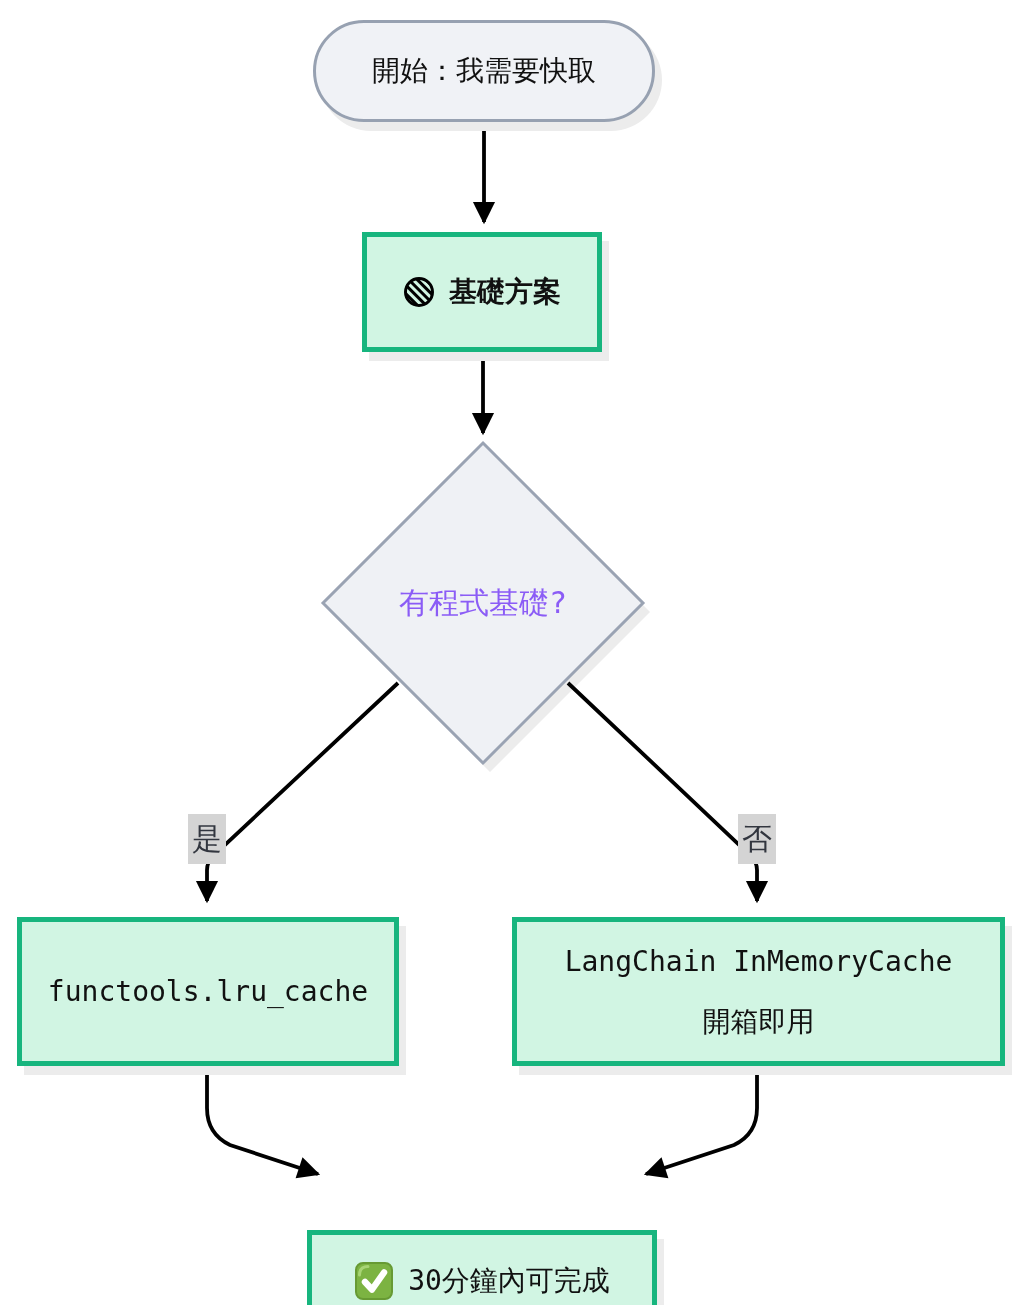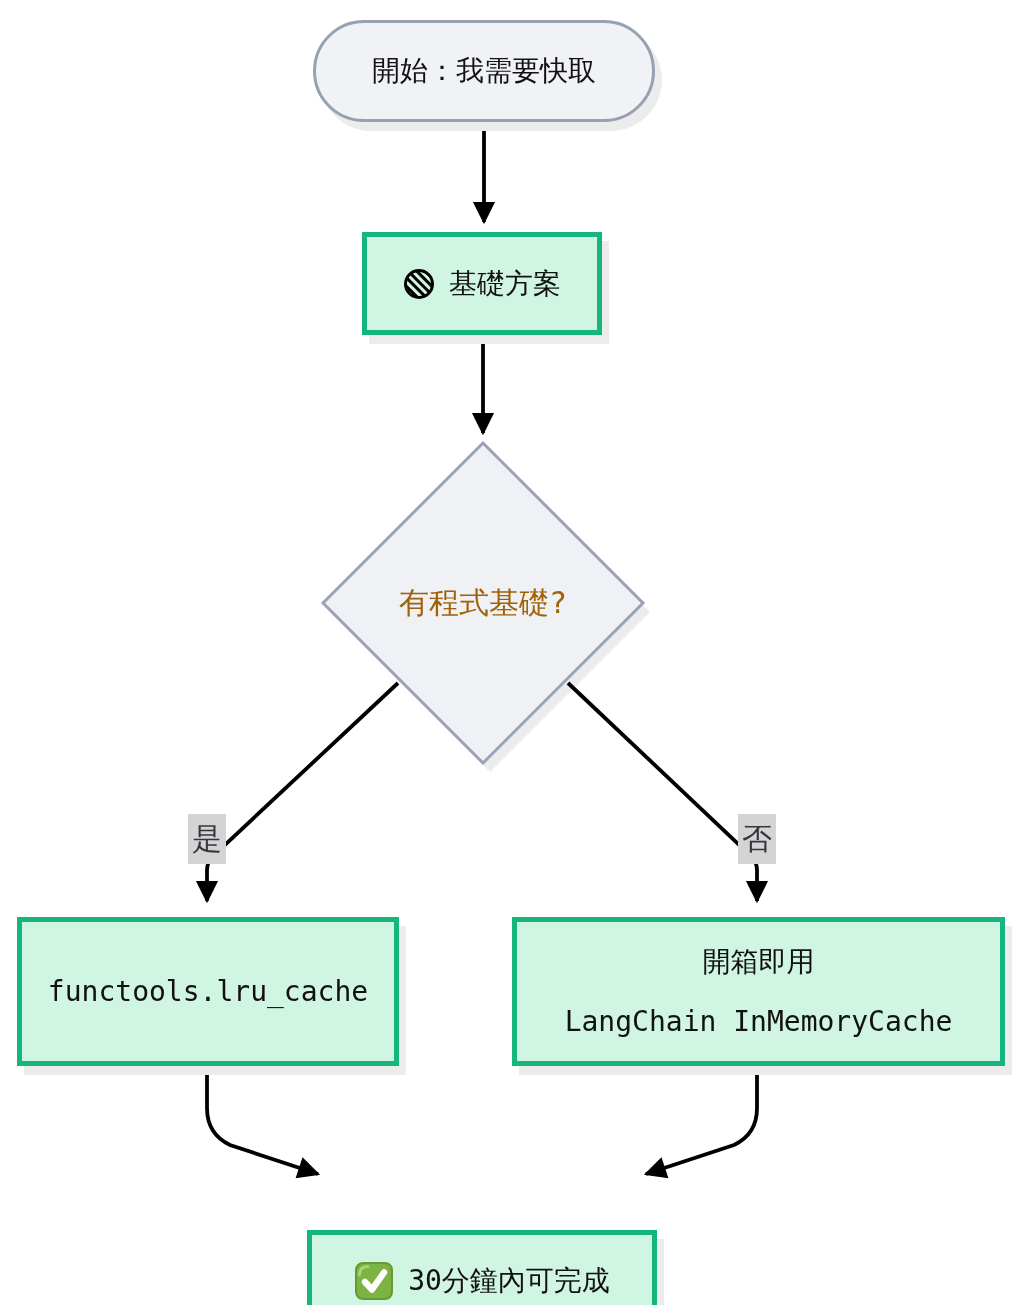--- a/index.html
+++ b/index.html
@@ -17,33 +17,33 @@
     font-size:28px; line-height:1.2; text-align:center;
     box-shadow:7px 9px 0 #ececec;
   }
   .node-neutral {
     background:#f0f2f6; border:3px solid #97a1b1;
   }
   .node-green {
     background:#d1f5e3; border:5px solid #17b57e;
   }
   #node-start { left:313px; top:20px; width:342px; height:102px; border-radius:52px; }
-  #node-basic { left:362px; top:232px; width:240px; height:103px; }
+  #node-basic { left:362px; top:232px; width:240px; height:120px;font-weight:bold; }
   #node-yes-result { left:17px; top:917px; width:382px; height:149px; }
   #node-no-result { left:512px; top:917px; width:493px; height:149px; }
   #node-done { left:307px; top:1182px; width:350px; height:102px;margin-top:48px; }
 
   .node-inner { display:flex; align-items:center; justify-content:center; gap:14px; }
   .two-line { display:flex; flex-direction:column; gap:14px; }
   .line { line-height:46px; }
 
   #decision-label {
     position:absolute; left:323px; top:443px; width:320px; height:320px;
     display:flex; align-items:center; justify-content:center;
-    font-size:30px; color:#a16207;
+    font-size:30px; color:#8b5cf6;
   }
 
   .edge-label {
     position:absolute; width:38px; height:50px; background:#d4d4d4;
     display:flex; align-items:center; justify-content:center;
     font-size:30px; color:#32363f;
   }
   #edge-label-yes { left:188px; top:814px; }
   #edge-label-no  { left:738px; top:814px; }
 
@@ -100,22 +100,22 @@
   </div>
 
   <div class="node node-green" id="node-yes-result">
     <span class="two-line">
       <span class="line">functools.lru_cache</span>
     </span>
   </div>
 
   <div class="node node-green" id="node-no-result">
     <span class="two-line">
+      <span class="line">LangChain InMemoryCache</span>
       <span class="line">開箱即用</span>
-      <span class="line">LangChain InMemoryCache</span>
     </span>
   </div>
 
   <div class="node node-green" id="node-done">
     <span class="node-inner">
       <svg class="icon" width="40" height="40" viewBox="0 0 40 40">
         <rect x="2" y="2" width="36" height="36" rx="7" fill="#7cb342" stroke="#679a33" stroke-width="2"></rect>
         <path d="M5.5 14 Q5.5 5.5 14 5.5" fill="none" stroke="#a8d474" stroke-width="3" stroke-linecap="round"></path>
         <path d="M11 21 L18 28.5 L30 11.5" fill="none" stroke="#ffffff" stroke-width="6.5" stroke-linecap="round" stroke-linejoin="round"></path>
       </svg>

